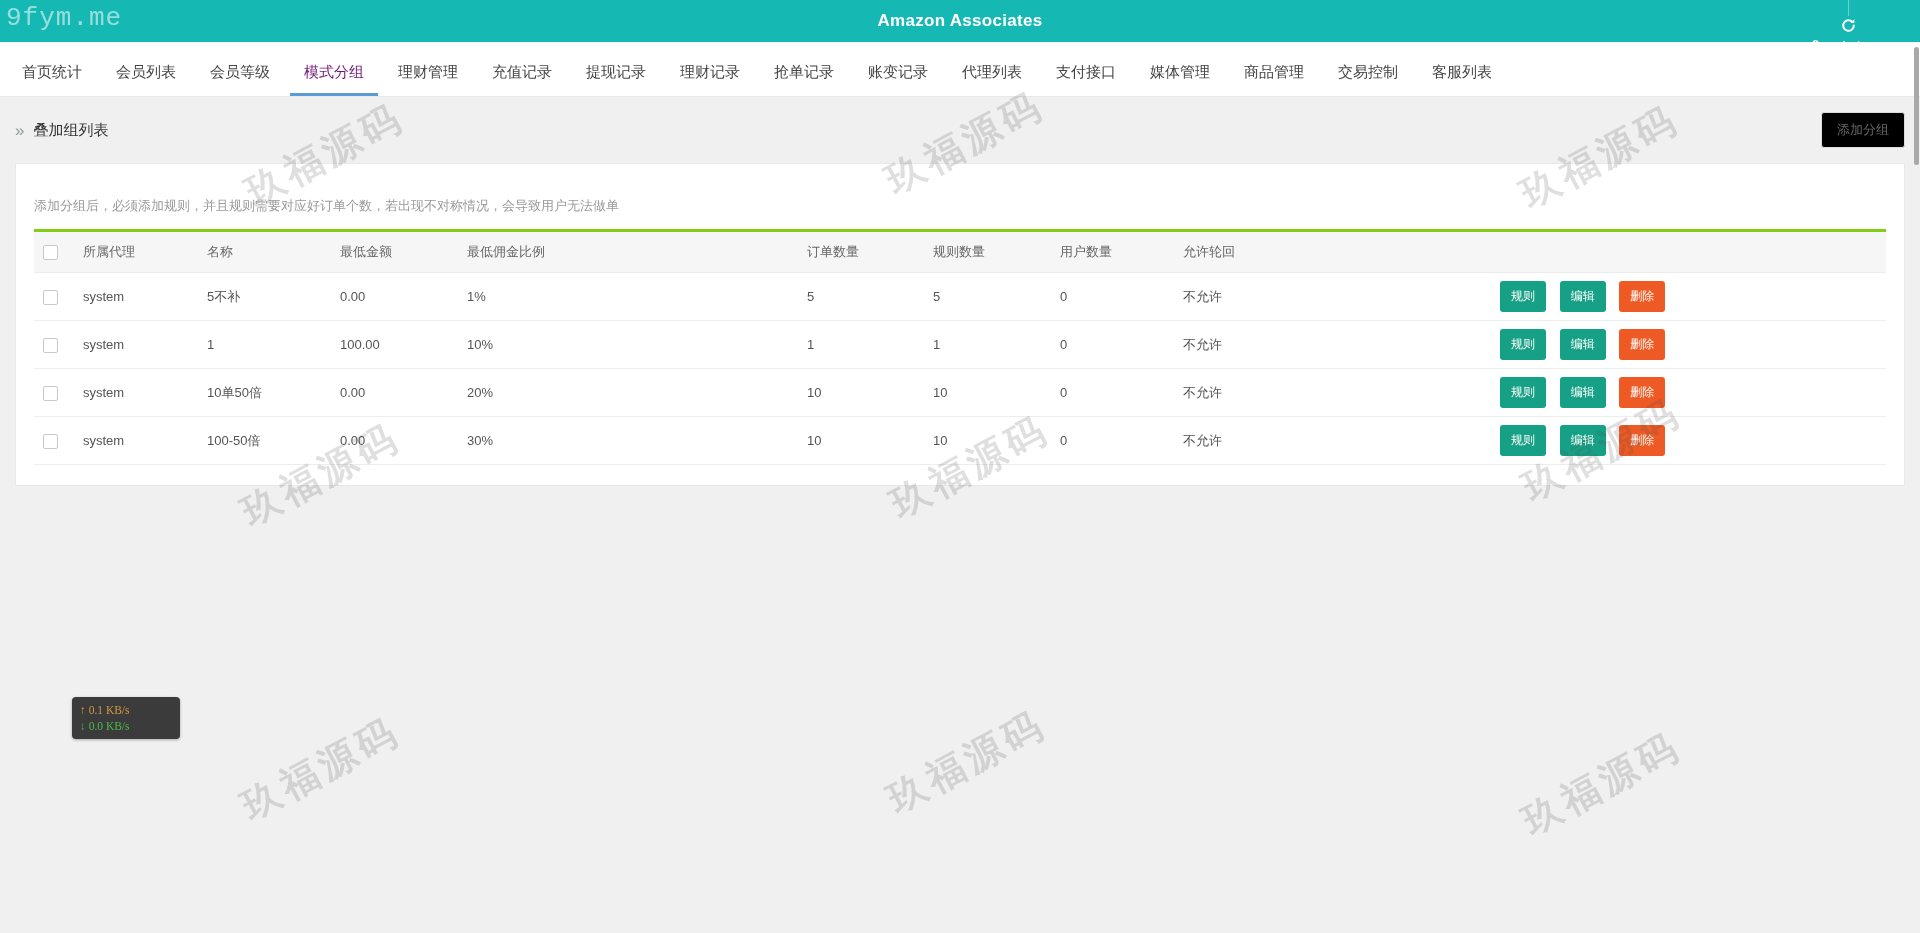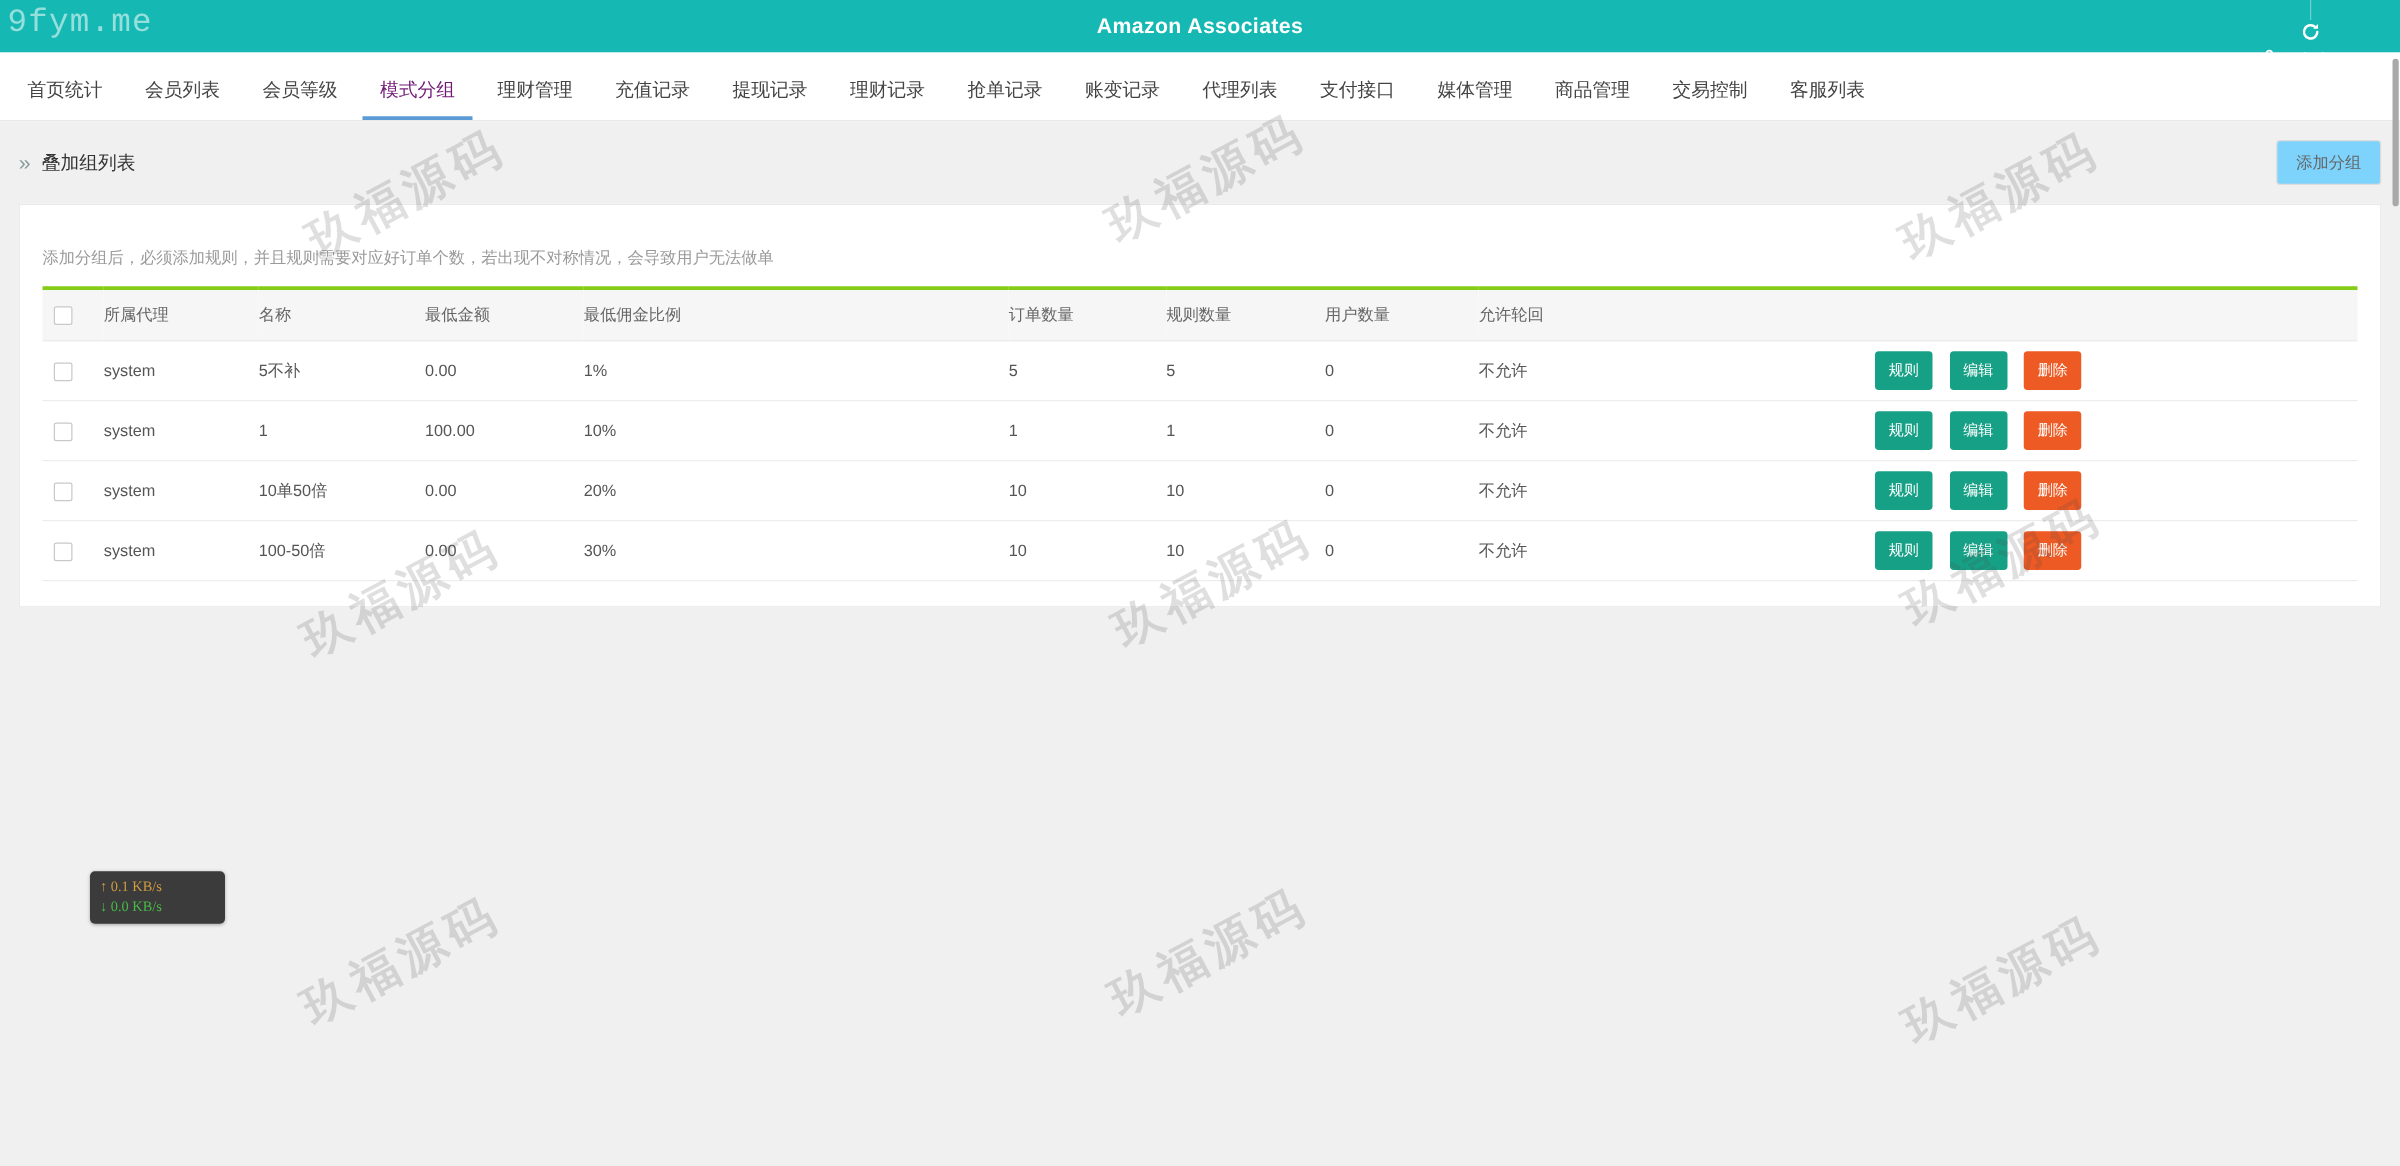--- a/index.html
+++ b/index.html
@@ -43,21 +43,21 @@
   .nav-tab.active::after {
     content:""; position:absolute; left:3px; right:3px; bottom:0; height:3px; background:#5b9cd6;
   }
   
   .breadcrumb-row {
     height:66px; display:flex; align-items:center; justify-content:space-between; padding:0 15px;
   }
   .breadcrumb { display:flex; align-items:center; gap:9px; font-size:15px; color:#333; }
   .bc-icon { color:#8a9a99; font-size:17px; line-height:1; }
   .add-btn {
-    background:#7dd3fc; border:1px solid #dcdcdc; border-radius:3px; color:#666;
+    background:#000000; border:1px solid #dcdcdc; border-radius:3px; color:#666;
     font-size:13px; padding:8px 15px; cursor:pointer;
   }
   
   .card {
     margin:0 15px; background:#fff; border:1px solid #e9e9e9;
     padding:33px 18px 20px; position:relative; z-index:5;
   }
   .notice { font-size:13px; color:#9a9a9a; margin-bottom:14px; }
   table.grid { width:100%; border-collapse:collapse; font-size:13px; color:#555; table-layout:fixed; }
   table.grid thead th {

